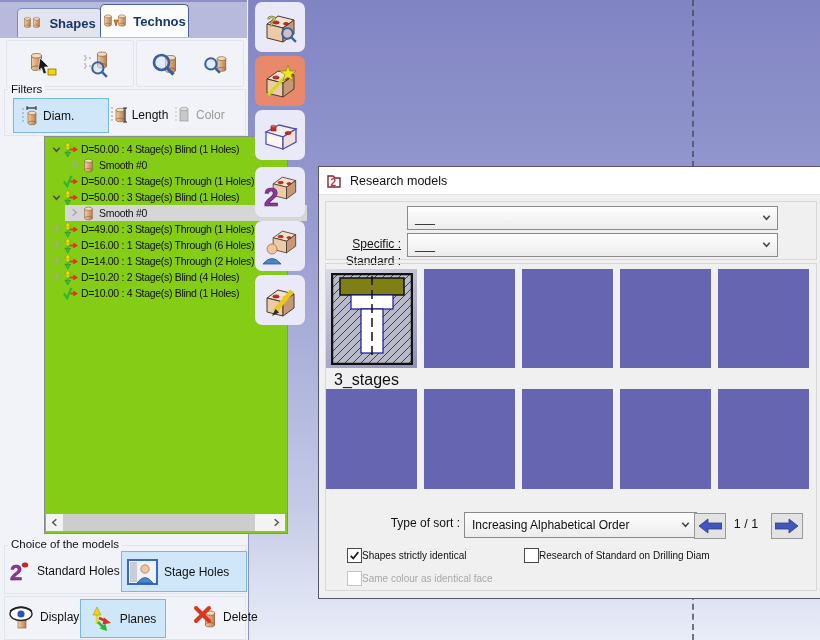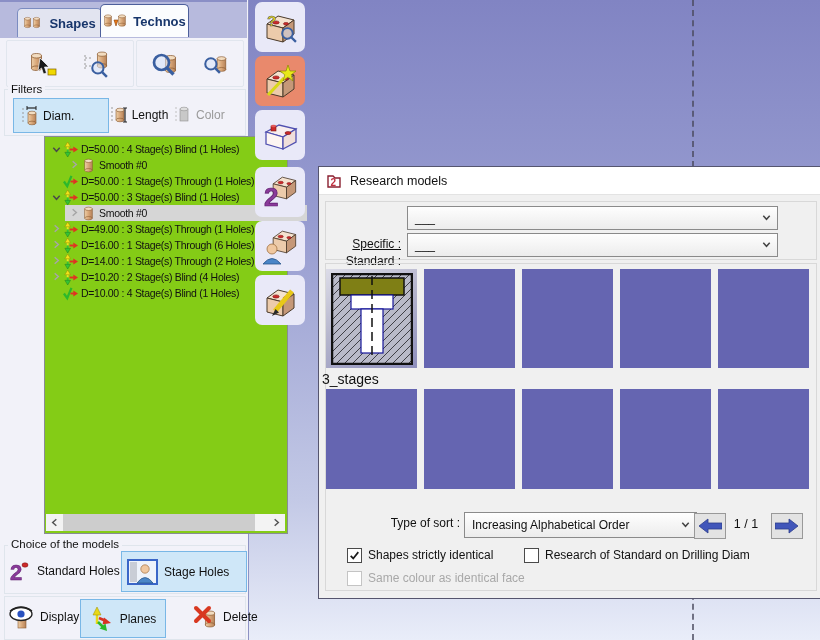--- a/index.html
+++ b/index.html
@@ -70,28 +70,28 @@
   #lbl-standard{left:8px;top:43px;width:74px;margin-top:44px;} #lbl-specific{left:8px;top:70px;width:74px;text-decoration:underline;}
   .combo{position:absolute;height:22px;background:linear-gradient(#fefefe,#ececec);
     border:1px solid #8a8a8a;display:flex;align-items:center;padding:0 20px 0 7px;font-size:12px;}
   .combo .cchev{position:absolute;right:5px;top:5px;width:11px;height:11px;color:#444;}
   #combo-standard{left:88px;top:39px;width:342px;} #combo-specific{left:88px;top:66px;width:342px;}
   .cell{position:absolute;width:91px;height:99px;background:#6565b1;}
   .r1{top:102px;} .r2{top:222px;height:100px;}
   .c1{left:7px;} .c2{left:105px;} .c3{left:203px;} .c4{left:301px;} .c5{left:399px;}
   #cell-selected{background:linear-gradient(150deg,#dcdce8 0%,#b6b6cd 45%,#8e8fbc 100%);
     display:flex;align-items:center;justify-content:center;}
-  #model-name{position:absolute;left:3px;top:204px;font-size:14px;}
+  #model-name{position:absolute;left:15px;top:204px;font-size:16px;}
   #lbl-sort{left:8px;top:349px;width:133px;}
   #combo-sort{left:145px;top:345px;width:204px;height:24px;}
   .pgbtn{position:absolute;top:346px;width:30px;height:24px;background:#e3e3e3;border:1px solid #999;
     display:flex;align-items:center;justify-content:center;}
   #pg-left{left:375px;} #pg-right{left:452px;}
   #pg-text{position:absolute;left:405px;top:350px;width:44px;text-align:center;font-size:12.5px;}
-  .cb{position:absolute;display:flex;align-items:flex-start;gap:6px;font-size:12px;}
+  .cb{position:absolute;display:flex;align-items:center;font-size:10px;}
   .cbbox{width:13px;height:13px;background:#fff;border:1px solid #4a4a4a;flex:0 0 13px;
     display:flex;align-items:center;justify-content:center;}
   #cb-identical{left:28px;top:381px;} #cb-research{left:205px;top:381px;}
   #cb-colour{left:28px;top:404px;color:#a8a8a8;} #cb-colour .cbbox{border-color:#c4c4c4;}
   svg{display:block;}
 </style>
 </head>
 <body>
 
 <svg width="0" height="0" style="position:absolute" aria-hidden="true">

